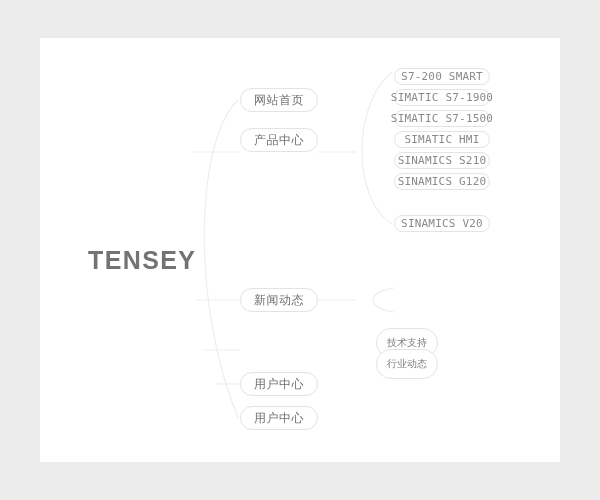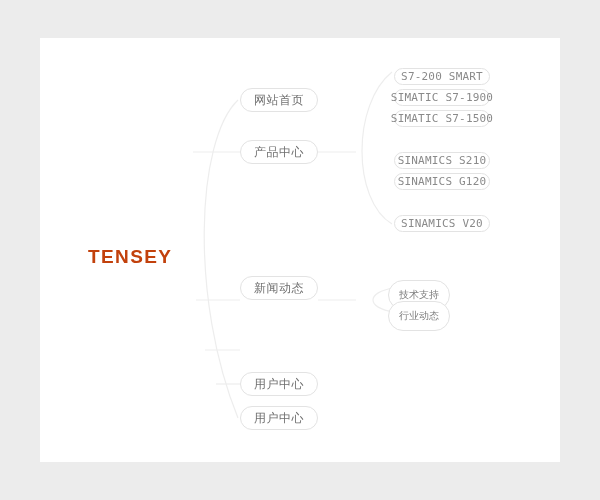--- a/index.html
+++ b/index.html
@@ -31,24 +31,24 @@
     left: 0;
     top: 0;
     width: 600px;
     height: 500px;
     pointer-events: none;
   }
   .logo {
     position: absolute;
     left: 88px;
     top: 246px;
-    font-size: 19px;
+    font-size: 25px;
     font-weight: bold;
     letter-spacing: 1.4px;
-    color: #c2410c;
+    color: #737373;
     font-family: "Liberation Sans", sans-serif;
     white-space: nowrap;
   }
   .node {
     position: absolute;
     box-sizing: border-box;
     border: 1px solid #e3e3e3;
     border-radius: 40px;
     background: #ffffff;
     color: #6f6f6f;
@@ -68,26 +68,27 @@
   .node-sub {
     left: 394px;
     width: 96px;
     height: 17px;
     font-size: 11px;
     letter-spacing: 0.2px;
     color: #8a8a8a;
     font-family: "DejaVu Sans Mono", monospace;
   }
   .node-news-sub {
-    left: 388px;
+    left: 376px;
     width: 62px;
     height: 30px;
     font-size: 10px;
     color: #7d7d7d;
     font-family: "DejaVu Sans", sans-serif;
+    margin-top: 48px;
   }
 </style>
 </head>
 <body>
 
 <div id="canvas">
 
   <div id="card"></div>
 
   <svg id="connectors" viewBox="0 0 600 500" xmlns="http://www.w3.org/2000/svg">
@@ -103,28 +104,29 @@
     <line x1="318" y1="152" x2="356" y2="152" stroke="#ededed" stroke-width="1.2"></line>
     <path d="M 392 72 C 352 104, 352 200, 392 224" fill="none" stroke="#ededed" stroke-width="1.2"></path>
 
     <line x1="318" y1="300" x2="356" y2="300" stroke="#ededed" stroke-width="1.2"></line>
     <path d="M 394 288 C 366 292, 366 308, 394 312" fill="none" stroke="#ededed" stroke-width="1.2"></path>
   </svg>
 
   <div class="logo">TENSEY</div>
 
   <div class="node node-main" style="top:88px">网站首页</div>
-  <div class="node node-main" style="top:140px">产品中心</div>
-  <div class="node node-main" style="top:276px">新闻动态</div>
+  <div class="node node-main" style="top:128px">产品中心</div>
+  <div class="node node-main" style="top:288px">新闻动态</div>
   <div class="node node-main" style="top:372px">用户中心</div>
   <div class="node node-main" style="top:406px">用户中心</div>
 
   <div class="node node-sub" style="top:68px">S7-200  SMART</div>
   <div class="node node-sub" style="top:89px">SIMATIC S7-1900</div>
   <div class="node node-sub" style="top:110px">SIMATIC S7-1500</div>
+  <div class="node node-sub" style="top:131px">SIMATIC HMI</div>
   <div class="node node-sub" style="top:152px">SINAMICS S210</div>
   <div class="node node-sub" style="top:173px">SINAMICS G120</div>
   <div class="node node-sub" style="top:215px">SINAMICS V20</div>
 
   <div class="node node-news-sub" style="top:280px">技术支持</div>
   <div class="node node-news-sub" style="top:301px">行业动态</div>
 
 </div>
 
 </body></html>

